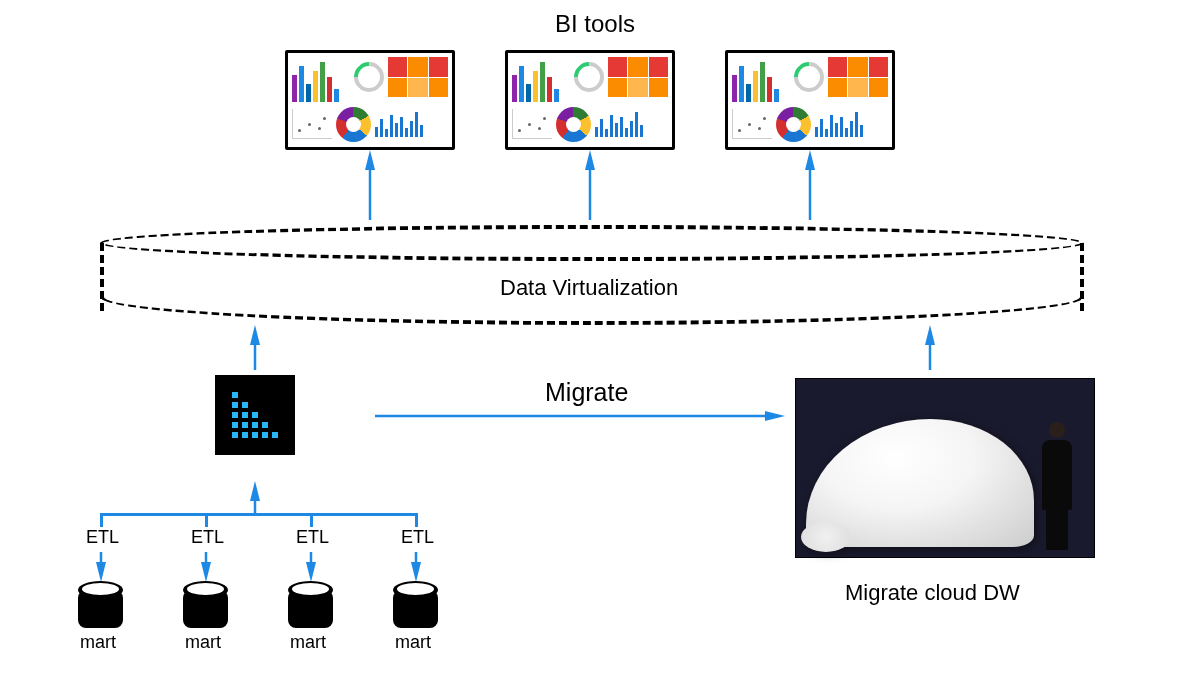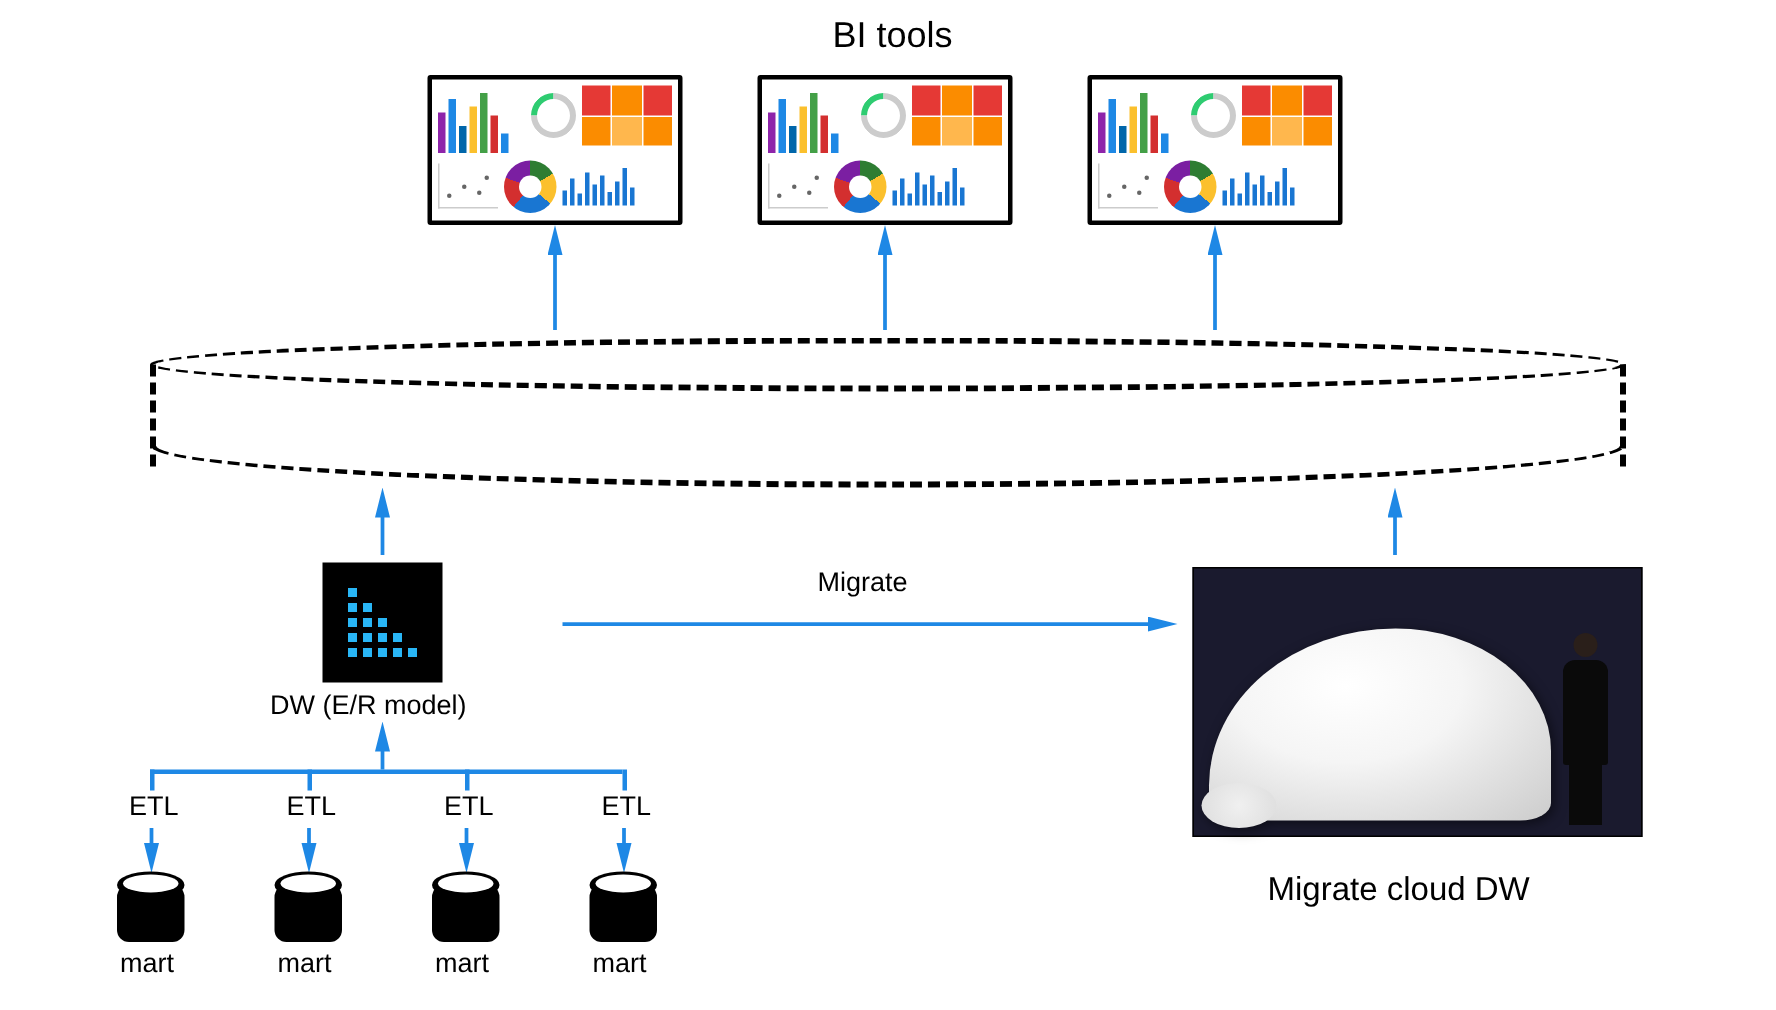--- a/index.html
+++ b/index.html
@@ -1,21 +1,21 @@
 <!DOCTYPE html>
 <html><head>
 <meta charset="utf-8">
 <style>
   * { box-sizing: border-box; margin: 0; padding: 0; }
   body { font-family: "Segoe UI", Arial, sans-serif; background: #fff; width: 1184px; height: 673px; position: relative; }
   .canvas { position: relative; width: 1184px; height: 673px; }
   .label { position: absolute; color: #000; }
   .title { font-size: 24px; }
   .sub { font-size: 22px; }
-  .small { font-size: 18px; }
+  .small { font-size: 25px; }
   .mart-label { font-size: 18px; }
   .dashboard {
     position: absolute; width: 170px; height: 100px;
     background: #fff; border: 3px solid #000; border-radius: 2px;
     padding: 4px;
   }
   .dashboard .row1 { display:flex; height:45px; gap:4px; }
   .dashboard .bars { display:flex; align-items:flex-end; gap:2px; flex:1; }
   .dashboard .bars span { width:5px; display:inline-block; }
   .dashboard .gauge { width:30px; height:30px; border:4px solid #ccc; border-top-color:#2ecc71; border-radius:50%; transform:rotate(-45deg); margin-top:5px;}
@@ -251,20 +251,21 @@
         <line x1="10" y1="65" x2="10" y2="5" stroke="#1e88e5" stroke-width="2.5" marker-end="url(#ah1)"></line>
       </svg>
   </div>
 
   <div class="virt-cylinder">
     <div class="virt-ellipse-top"></div>
     <div class="virt-side-l"></div>
     <div class="virt-side-r"></div>
     <div class="virt-arc-bottom"></div>
   </div>
+  <div class="label sub" style="left:500px; top:275px;">Data Virtualization</div>
 
   <div class="arrow" style="left:245px; top:330px;">
     <svg width="20" height="45">
         <line x1="10" y1="40" x2="10" y2="5" stroke="#1e88e5" stroke-width="2.5" marker-end="url(#ah1)"></line>
       </svg>
   </div>
 
   <div class="arrow" style="left:920px; top:330px;">
     <svg width="20" height="45">
         <line x1="10" y1="40" x2="10" y2="5" stroke="#1e88e5" stroke-width="2.5" marker-end="url(#ah1)"></line>
@@ -285,21 +286,20 @@
         <rect x="22" y="32" width="6" height="6"></rect>
         <rect x="32" y="32" width="6" height="6"></rect>
         <rect x="2" y="42" width="6" height="6"></rect>
         <rect x="12" y="42" width="6" height="6"></rect>
         <rect x="22" y="42" width="6" height="6"></rect>
         <rect x="32" y="42" width="6" height="6"></rect>
         <rect x="42" y="42" width="6" height="6"></rect>
       </g>
     </svg>
   </div>
-  <div class="label small" style="left:180px; top:460px;">DW (E/R model)</div>
 
   <div class="label small" style="left:545px; top:378px;">Migrate</div>
   <div class="arrow" style="left:375px; top:408px;">
     <svg width="410" height="16">
       <line x1="0" y1="8" x2="400" y2="8" stroke="#1e88e5" stroke-width="2.5" marker-end="url(#ah1)"></line>
     </svg>
   </div>
 
   <div class="cloud-img" style="left:795px; top:378px;">
     <div class="car-cover"></div>

